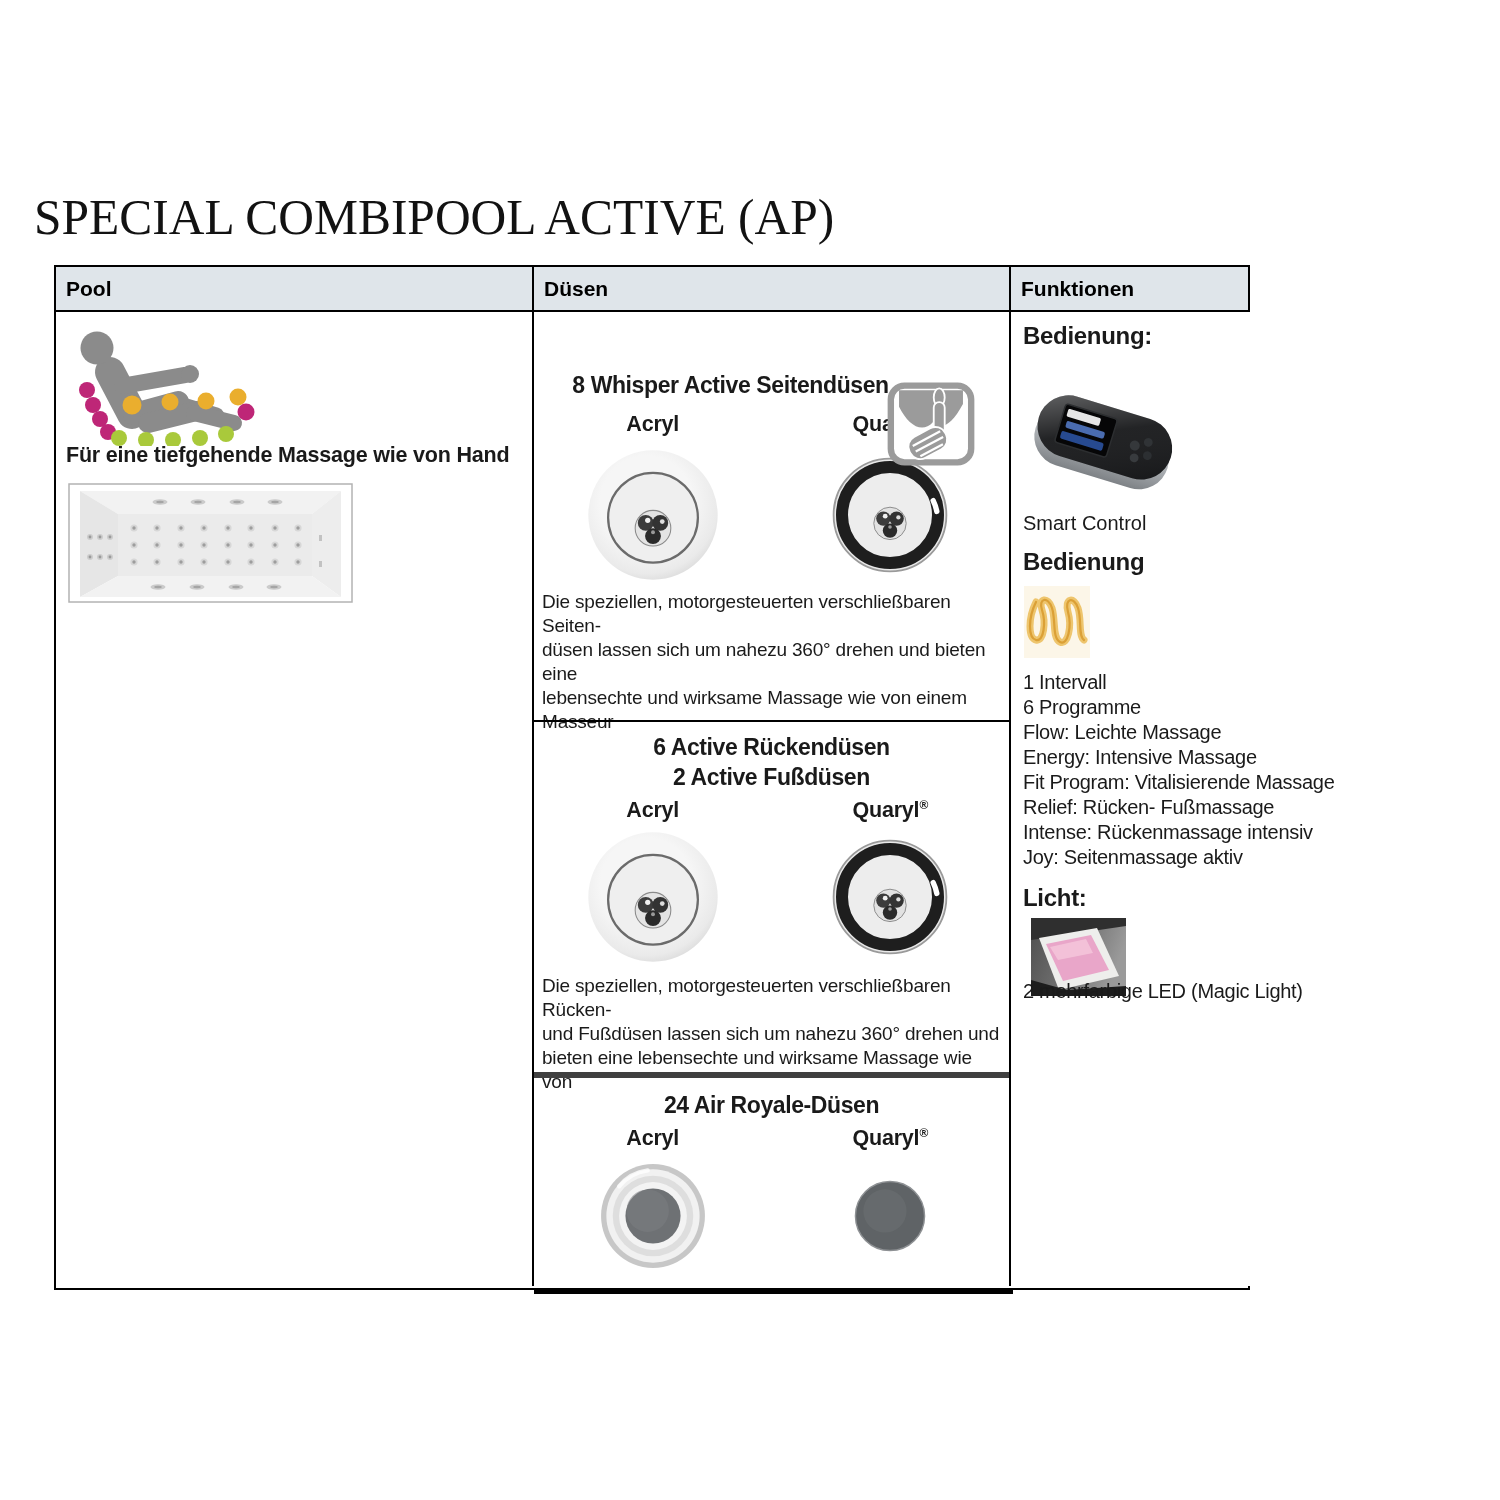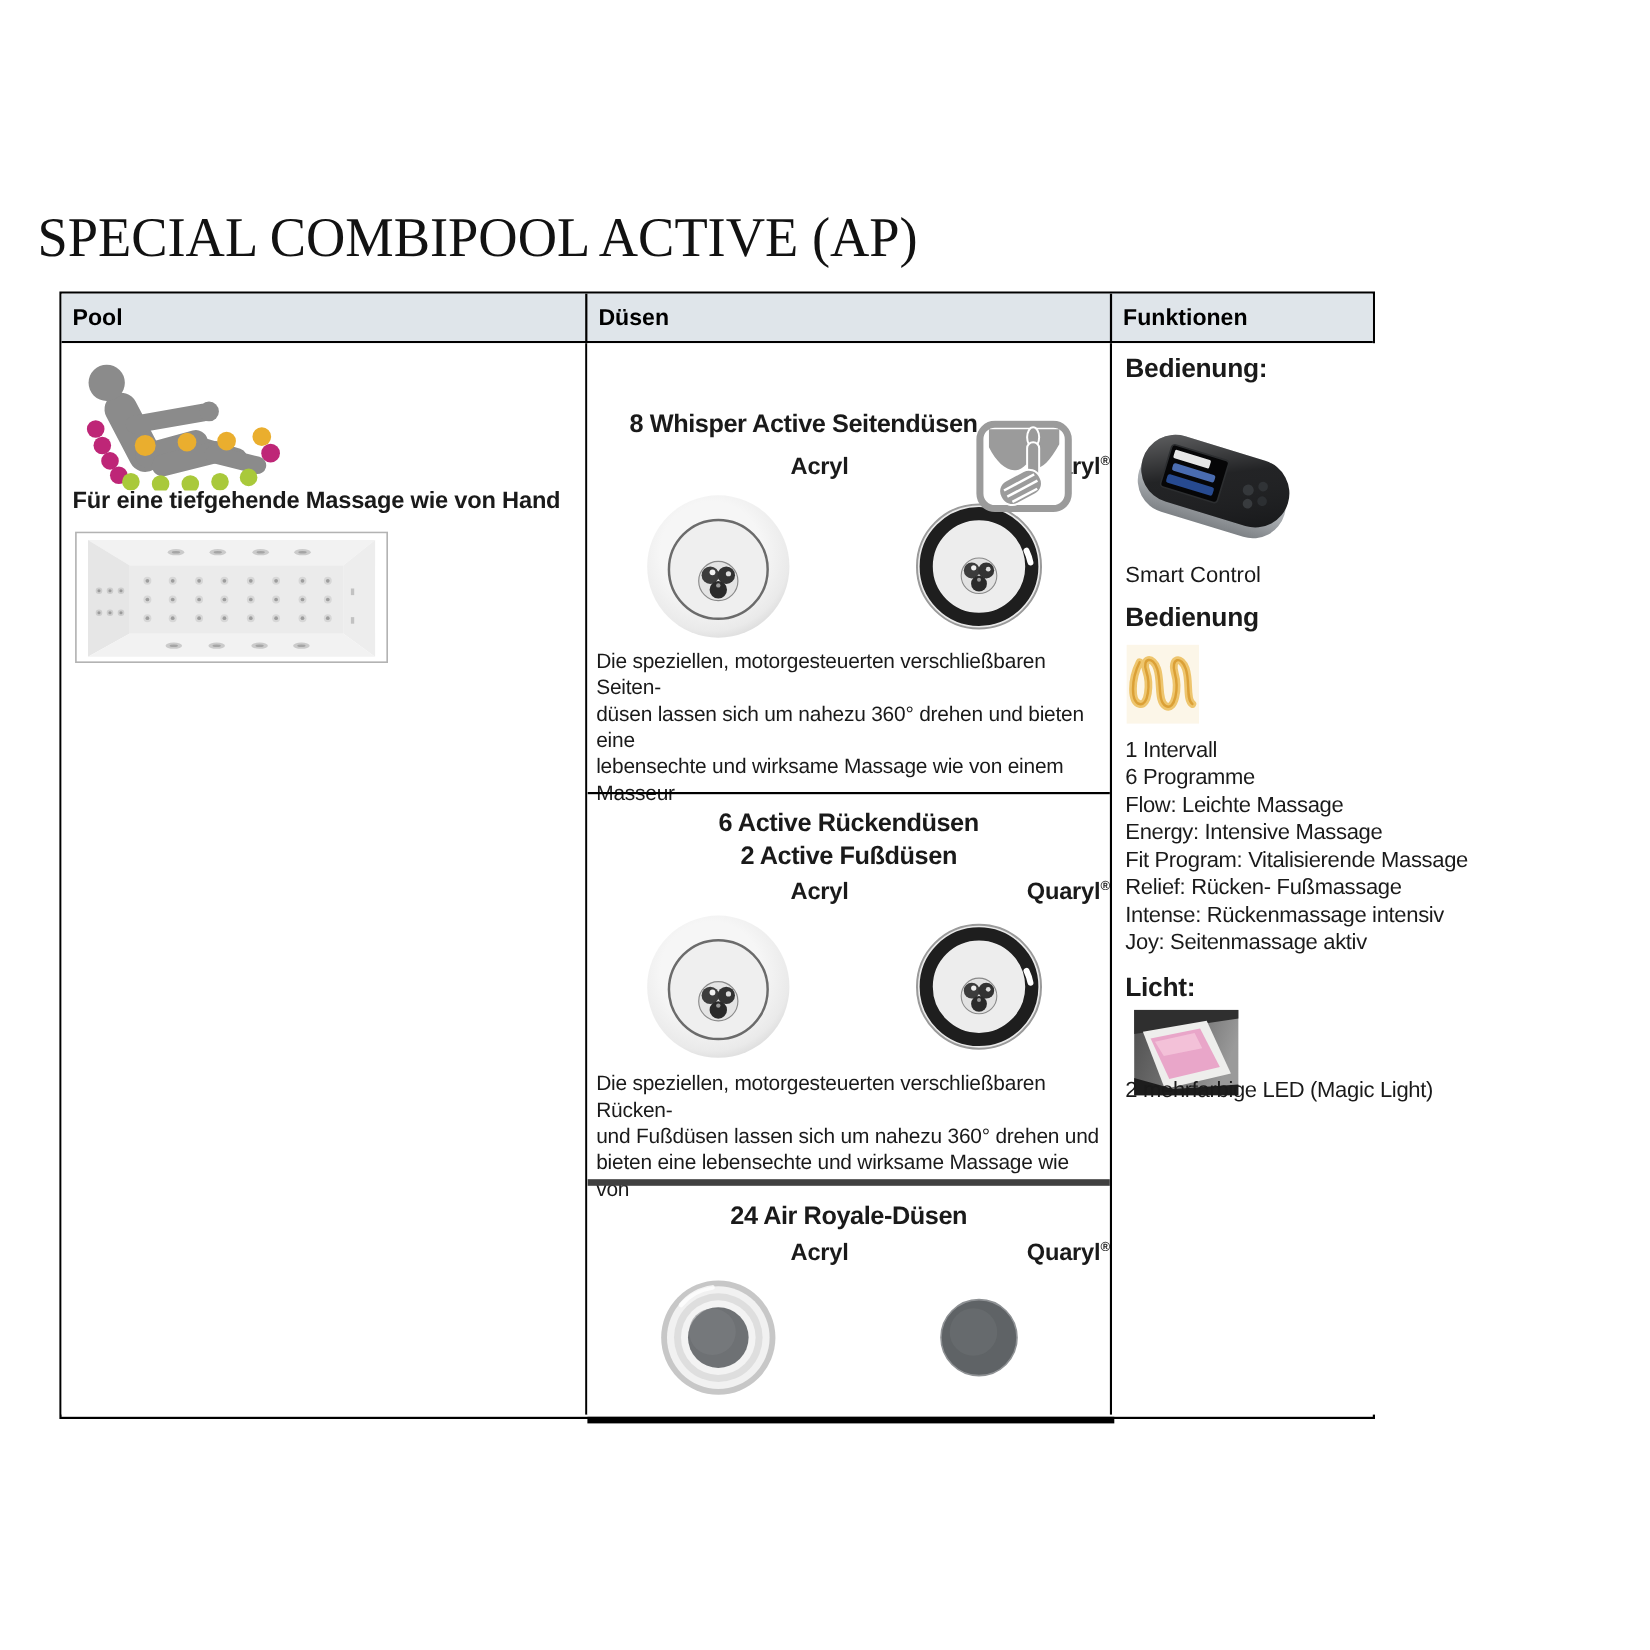--- a/index.html
+++ b/index.html
@@ -41,21 +41,21 @@
   .d-s2 { height:352px; border-top:2px solid #000; }
   .d-s3 { height:272px; border-top:6px solid #404040; }
   .d-title { text-align:center; font-weight:bold; font-size:23px; letter-spacing:-0.4px; line-height:30px; }
   .d-s1 .d-title { margin-top:58px; padding-right:82px; }
   .d-s2 .d-title { margin-top:10px; }
   .d-s3 .d-title { margin-top:12px; }
   .whisper { position:absolute; top:12px; right:34px; }
   .mat-row { display:flex; margin-top:12px; }
   .d-s2 .mat-row { margin-top:6px; }
   .d-s3 .mat-row { margin-top:6px; }
-  .mat { flex:1; text-align:right; font-weight:bold; font-size:21.5px; letter-spacing:-0.2px; }
+  .mat { flex:1; text-align:center; font-weight:bold; font-size:21.5px; letter-spacing:-0.2px; }
   .mat sup { font-size:12px; }
   .jet-row { display:flex; margin-top:10px; height:135px; }
   .d-s2 .jet-row { margin-top:6px; }
   .d-s3 .jet-row { height:110px; }
   .jet-cell { flex:1; display:flex; justify-content:center; align-items:center; }
   .d-par { margin:8px 8px 0 8px; font-size:19px; line-height:24px; letter-spacing:-0.2px; }
   .d-s2 .d-par { margin-top:10px; }
 
   
   .f-h { position:absolute; left:12px; font-weight:bold; font-size:24px; letter-spacing:-0.3px; }

